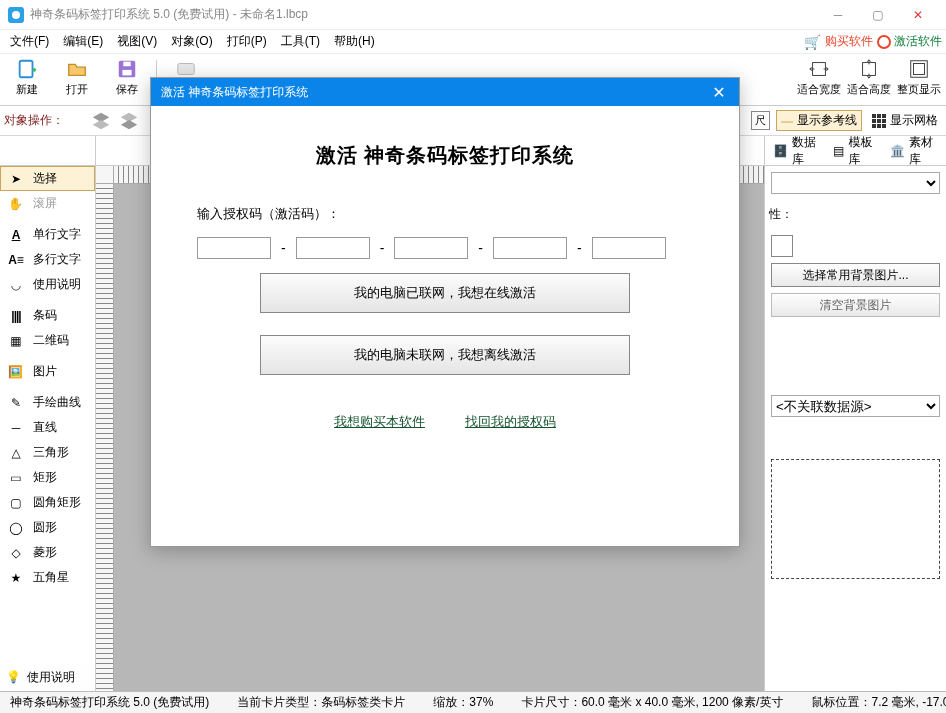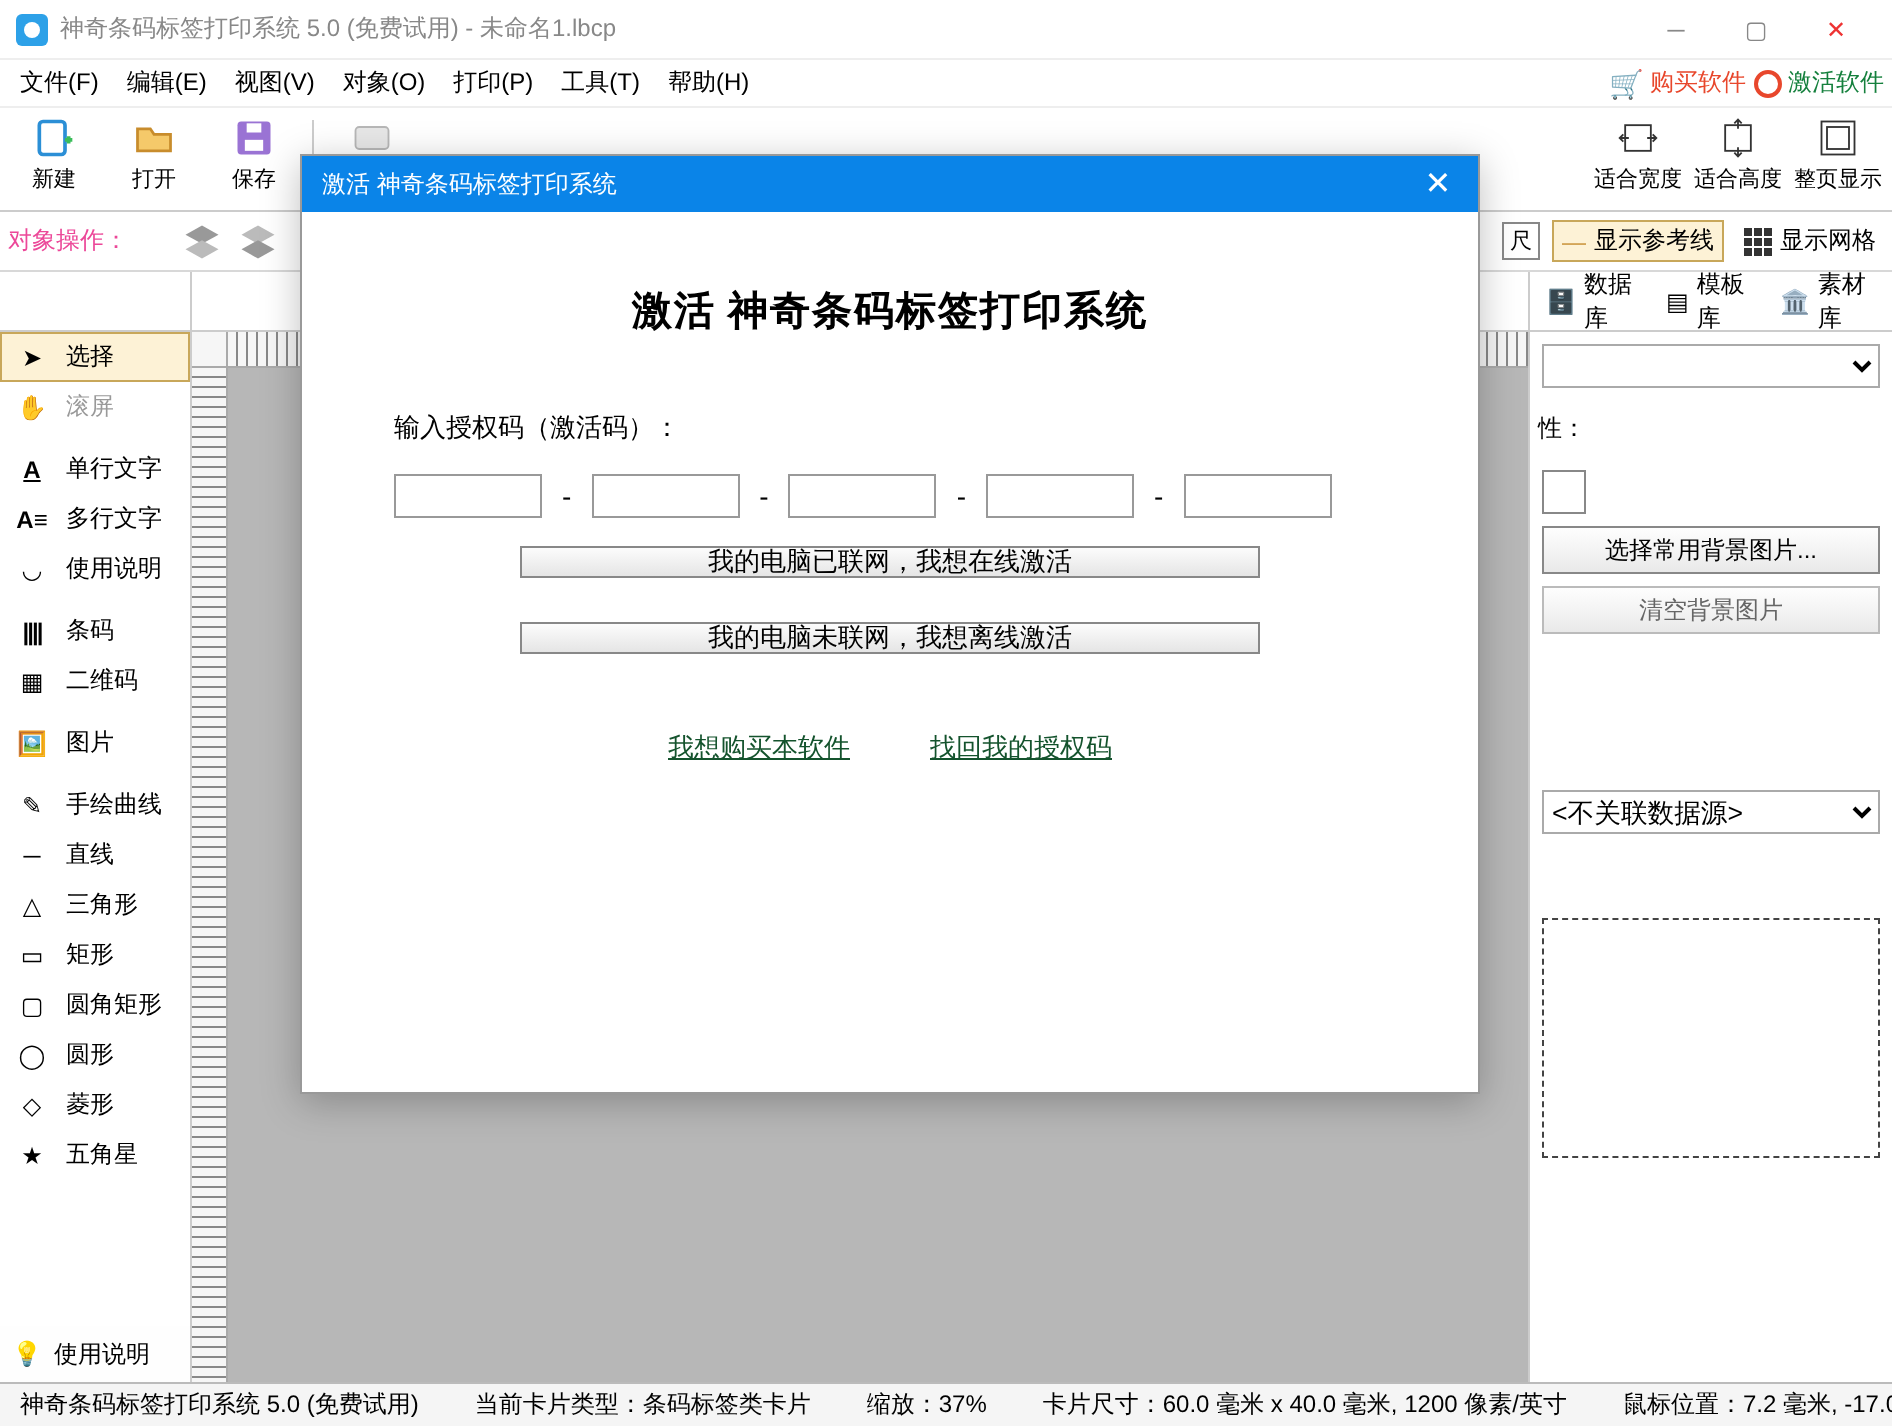--- a/index.html
+++ b/index.html
@@ -15,21 +15,21 @@
   .menubar .spacer { flex:1;}
   .menubar .cart { color:#e8472c; display:flex; align-items:center; gap:3px;}
   .menubar .activate { color:#15803d; display:flex; align-items:center; gap:3px; margin-left:2px;}
   .toolbar { height:52px; display:flex; align-items:flex-start; padding:2px 4px 0 4px; border-bottom:1px solid #ccc; gap:4px; background:#fff;}
   .tool-btn { width:46px; display:flex; flex-direction:column; align-items:center; gap:2px; padding-top:2px;}
   .tool-btn .ico { width:22px; height:22px;}
   .tool-btn .lbl { font-size:11px;}
   .toolbar .sep { width:1px; height:40px; background:#ccc; margin:4px 2px;}
   .ico { display:flex; align-items:center; justify-content:center; }
   .sub-toolbar { height:30px; display:flex; align-items:center; padding:0 4px; border-bottom:1px solid #d8d8d8; gap:6px;}
-  .sub-toolbar .label { color:#ec4899; margin-right:20px;}
+  .sub-toolbar .label { color:#7f1d1d; margin-right:20px;}
   .sub-icon { width:22px; height:22px; display:flex; align-items:center; justify-content:center; color:#777;}
   .sub-toolbar .spacer { flex:1;}
   .sruler { border:1px solid #888; padding:1px 3px; font-size:11px; display:flex; align-items:center; gap:3px;}
   .main { display:flex; height:calc(100% - 30px - 24px - 52px - 30px - 30px - 22px);}
   .left-panel { width:96px; border-right:1px solid #ccc; display:flex; flex-direction:column; overflow:hidden; background:#fff;}
   .left-item { display:flex; align-items:center; height:25px; padding:0 6px; gap:8px; border:1px solid transparent;}
   .left-item.selected { border:1px solid #c8a75a; background:#fdf2d6;}
   .left-item .li-ico { width:18px; display:flex; align-items:center; justify-content:center;}
   .left-item .li-lbl { font-size:12px;}
   .help-item { margin-top:auto; display:flex; align-items:center; height:28px; padding:0 6px; gap:6px; background:#fefefe;}
@@ -59,21 +59,21 @@
   .modal { position:absolute; left:150px; top:77px; width:590px; height:470px; background:#fff; border:1px solid #999; box-shadow:0 4px 18px rgba(0,0,0,.25);}
   .modal-title { height:28px; background:#0a84e8; color:#fff; display:flex; align-items:center; padding:0 10px;}
   .modal-title .mt-text { flex:1;}
   .modal-title .mt-close { width:20px; text-align:center; font-size:16px;}
   .modal-body { padding:22px 40px 10px 40px; text-align:center;}
   .modal-h1 { font-size:20px; font-family:SimSun,serif; font-weight:bold; margin:14px 0 36px 0; letter-spacing:1px;}
   .modal-lbl { text-align:left; font-size:13px; margin:0 0 14px 6px;}
   .code-row { display:flex; align-items:center; gap:10px; justify-content:flex-start; padding-left:6px;}
   .code-in { width:74px; height:22px; border:1px solid #999; background:#fff;}
   .code-dash { font-size:14px;}
-  .big-btn { width:370px; height:16px; margin:14px auto 0 auto; border:1px solid #888; background:linear-gradient(#fcfcfc,#e5e5e5); display:flex; align-items:center; justify-content:center; font-size:13px;}
+  .big-btn { width:370px; height:40px; margin:14px auto 0 auto; border:1px solid #888; background:linear-gradient(#fcfcfc,#e5e5e5); display:flex; align-items:center; justify-content:center; font-size:13px;}
   .big-btn:first-of-type { margin-top:54px;}
   .link-row { display:flex; justify-content:center; gap:40px; margin-top:38px;}
   .link-row a { color:#14532d; text-decoration:underline; font-size:13px;}
 
   
   svg { width:100%; height:100%; }
 </style>
 </head>
 <body>
 

